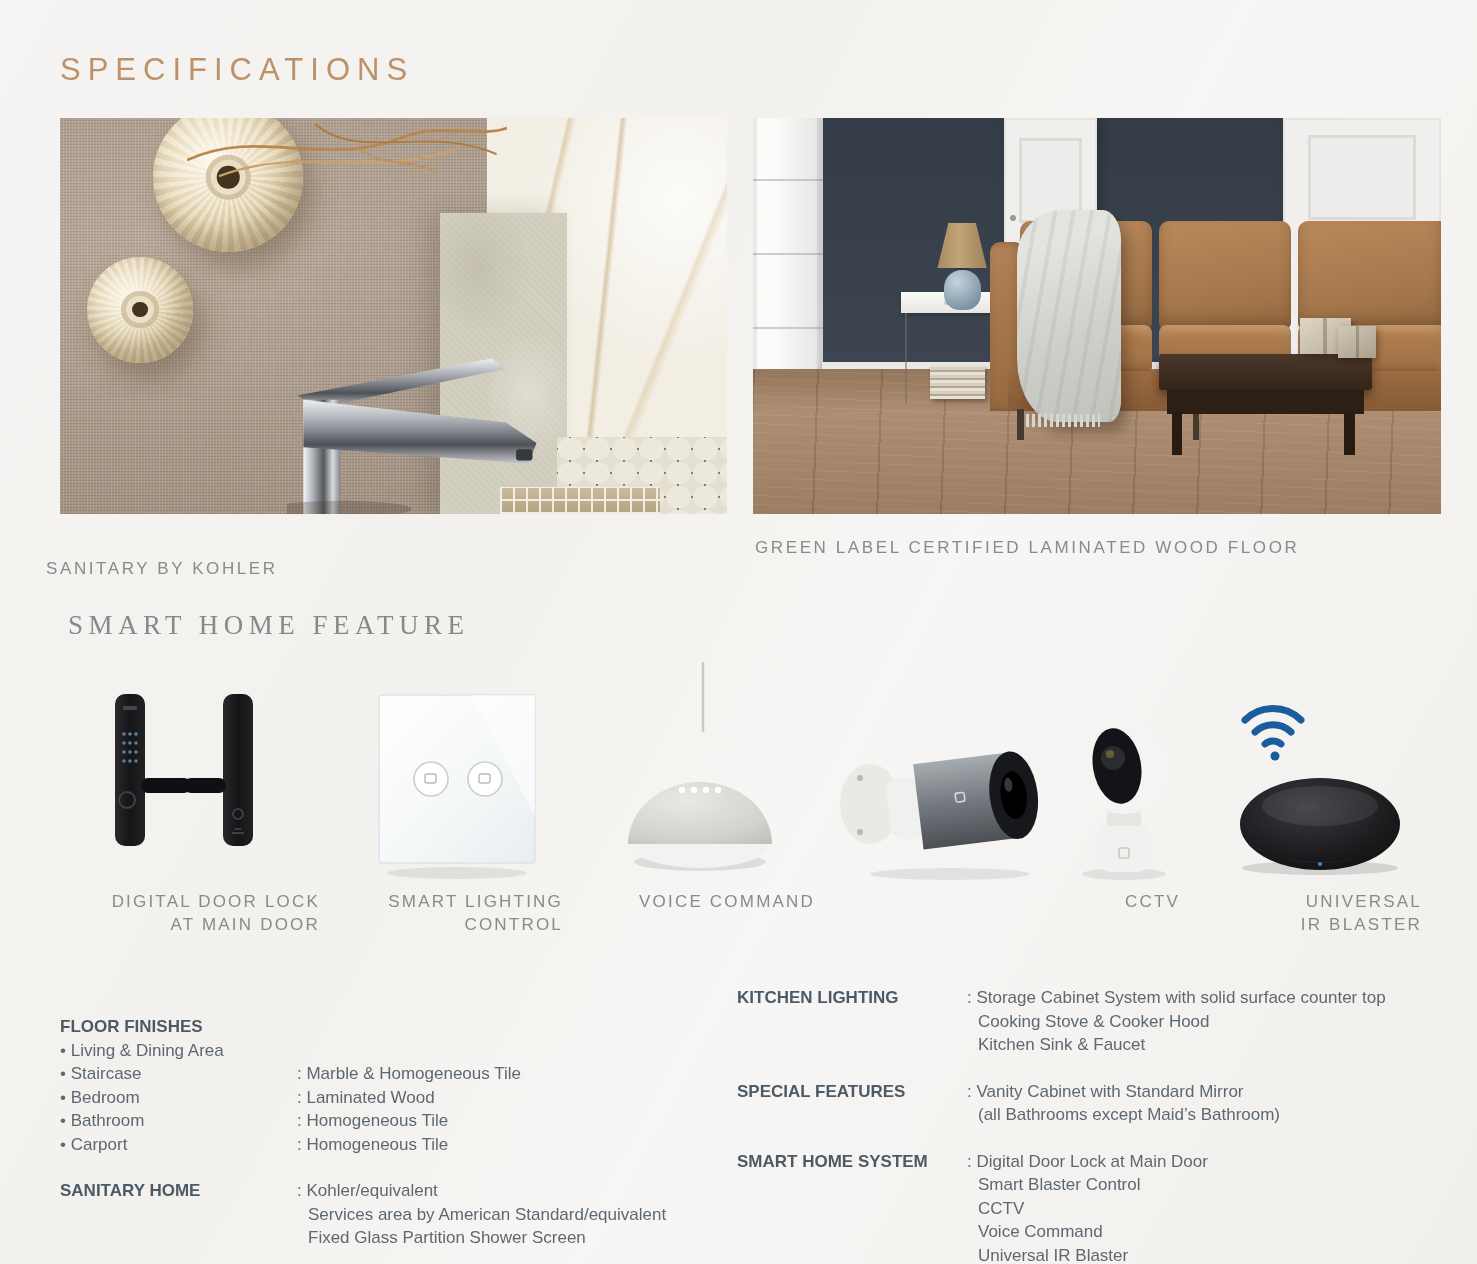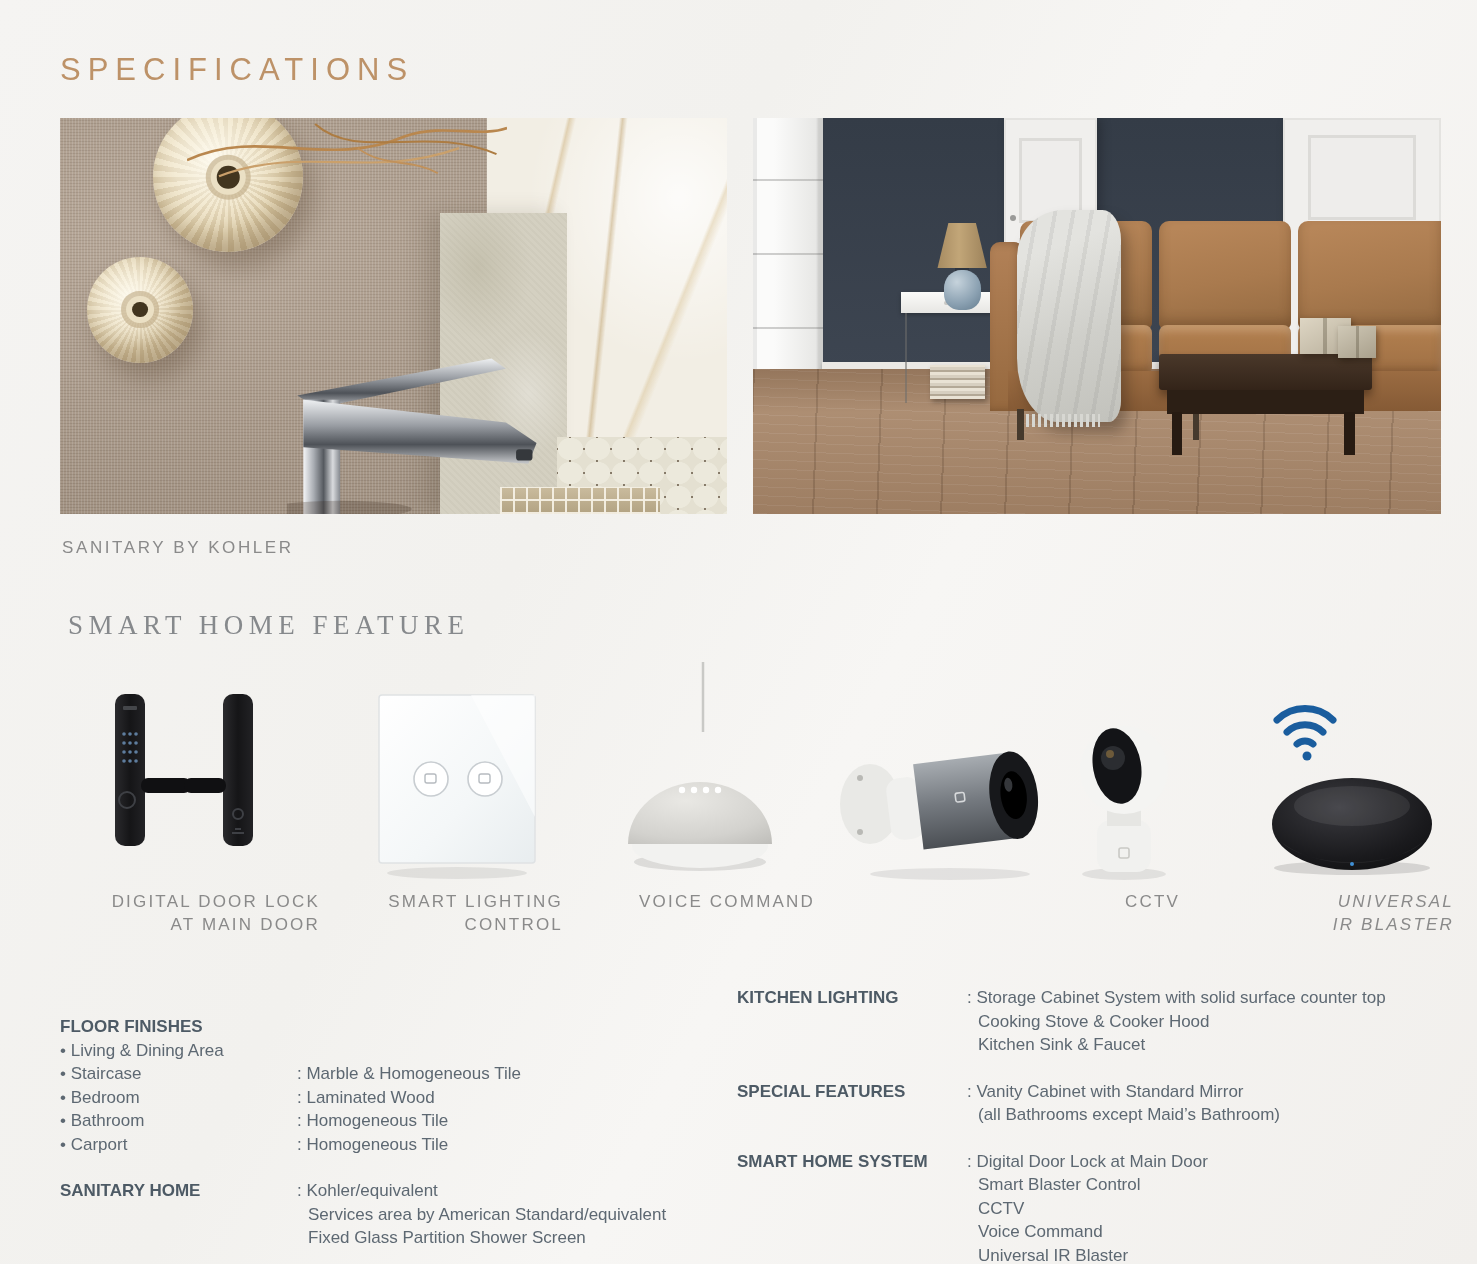--- a/index.html
+++ b/index.html
@@ -256,21 +256,22 @@
       <div class="slabtop"></div>
       <div class="apron"></div>
       <div class="tleg" style="left:6%;"></div>
       <div class="tleg" style="right:8%;"></div>
       <div class="giftbox" style="left:66%; top:-28%; width:24%; height:34%;"></div>
       <div class="giftbox" style="left:84%; top:-20%; width:18%; height:30%; background:linear-gradient(150deg,#cfc8b6,#a9a08c);"></div>
     </div>
     <div class="vignette"></div>
   </div>
 
-  <div class="caption" style="left:62px;">SANITARY BY KOHLER</div>
+  <div class="caption" style="left:46px;margin-top:21px;">SANITARY BY KOHLER</div>
+  <div class="caption" style="left:755px;">GREEN LABEL CERTIFIED LAMINATED WOOD FLOOR</div>
 
   <div class="smart-heading">SMART HOME FEATURE</div>
 
   <div class="product" style="left:55px; width:265px;">
     <div class="icon-wrap">
       <svg width="250" height="200" viewBox="0 0 250 200">
         <defs>
           <linearGradient id="lockg" x1="0" y1="0" x2="1" y2="0">
             <stop offset="0" stop-color="#2a2a2d"></stop>
               <stop offset=".5" stop-color="#151517"></stop>
@@ -394,21 +395,21 @@
         <circle cx="41" cy="52" r="4" fill="#6d5a3a"></circle>
         <rect x="50" y="146" width="10" height="10" rx="2" fill="none" stroke="#c9c9c5" stroke-width="1.6"></rect>
       </svg>
     </div>
     <div class="product-label">
       <span>CCTV</span>
       <span></span>
     </div>
   </div>
 
-  <div class="product" style="left:1244px; width:210px;font-style:italic;">
+  <div class="product" style="left:1212px; width:210px;">
     <div class="icon-wrap">
       <svg width="200" height="200" viewBox="0 0 200 200">
         <defs>
           <radialGradient id="puck" cx=".42" cy=".32" r="1">
             <stop offset="0" stop-color="#3a3a3f"></stop>
               <stop offset=".55" stop-color="#1a1a1d"></stop>
               <stop offset="1" stop-color="#070708"></stop>
           </radialGradient>
         </defs>
         <g stroke="#1a5d9e" stroke-width="7" fill="none" stroke-linecap="round">

